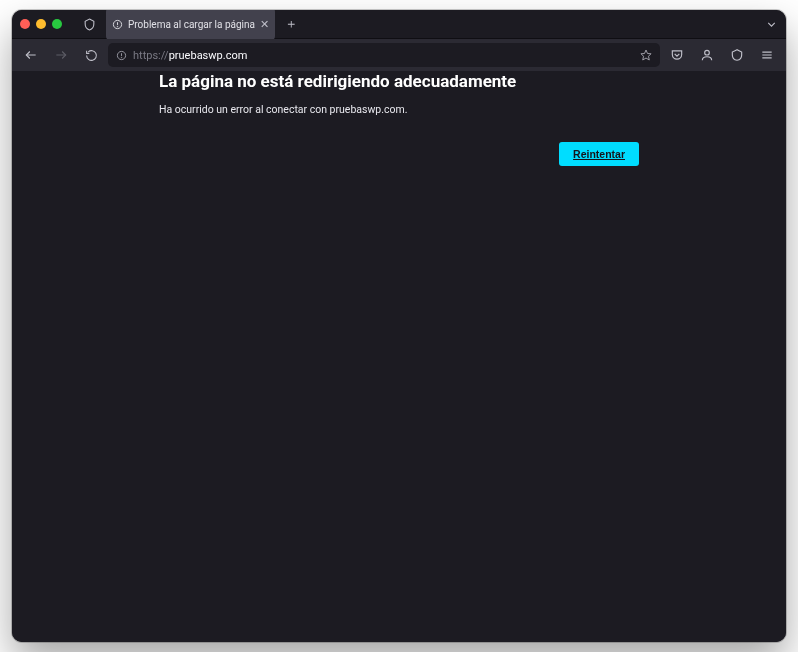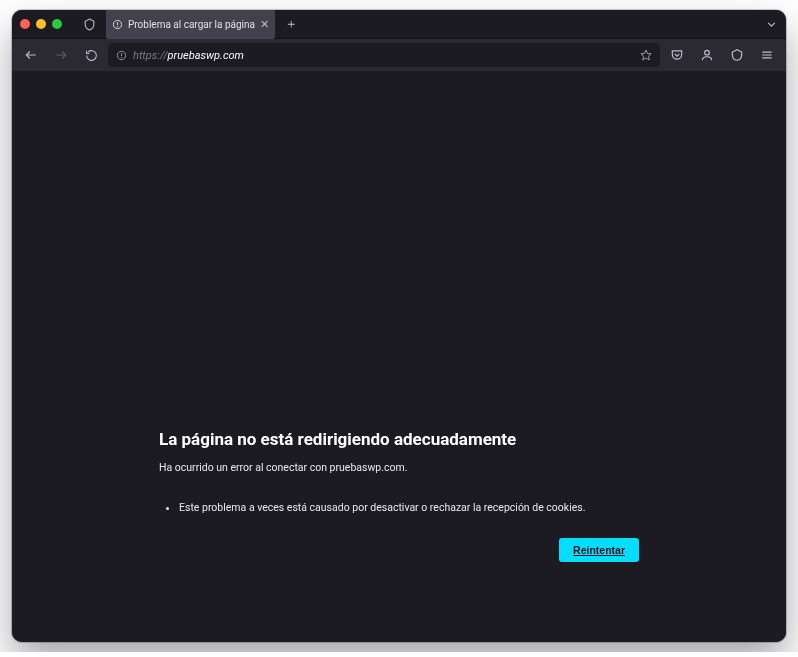--- a/index.html
+++ b/index.html
@@ -87,34 +87,34 @@
     background:#1c1b22;
     border-radius:5px;
     display:flex;
     align-items:center;
     padding:0 8px;
     gap:6px;
     color:#bfbfc9;
     font-size:11px;
   }
   .urlbar .lock { color:#9d9da6; display:flex; }
-  .urlbar .url-text { flex:1; white-space:nowrap; overflow:hidden;font-style:italic; }
+  .urlbar .url-text { flex:1; white-space:nowrap; overflow:hidden; }
   .urlbar .url-text .proto { color:#7a7984; }
   .urlbar .url-text .host { color:#fbfbfe; }
   .urlbar .star { color:#9d9da6; display:flex; }
   
   .content {
     flex:1;
     background:#1c1b22;
     color:#fbfbfe;
     display:flex;
     flex-direction:column;
     align-items:center;
-    justify-content:flex-end;
-    padding: 0 30px 80px 30px;
+    justify-content:flex-start;
+    padding: 0 30px 44px 30px;
   }
   .error-box {
     width: 480px;
     max-width: 100%;
   }
   .error-title {
     font-size: 17px;
     font-weight: 700;
     color:#fff;
     margin-bottom: 12px;
@@ -243,22 +243,19 @@
           <line x1="4" y1="12" x2="20" y2="12"></line>
           <line x1="4" y1="17" x2="20" y2="17"></line>
         </svg>
     </div>
   </div>
 
   <div class="content">
     <div class="error-box">
       <h1 class="error-title">La página no está redirigiendo adecuadamente</h1>
       <p class="error-sub">Ha ocurrido un error al conectar con pruebaswp.com.</p>
-      <ul class="error-list">
-        <li>Este problema a veces está causado por desactivar o rechazar la recepción de cookies.</li>
-      </ul>
       <div class="action-row">
         <button class="retry-btn">Reintentar</button>
       </div>
     </div>
   </div>
 
 </div>
 
 </body></html>

